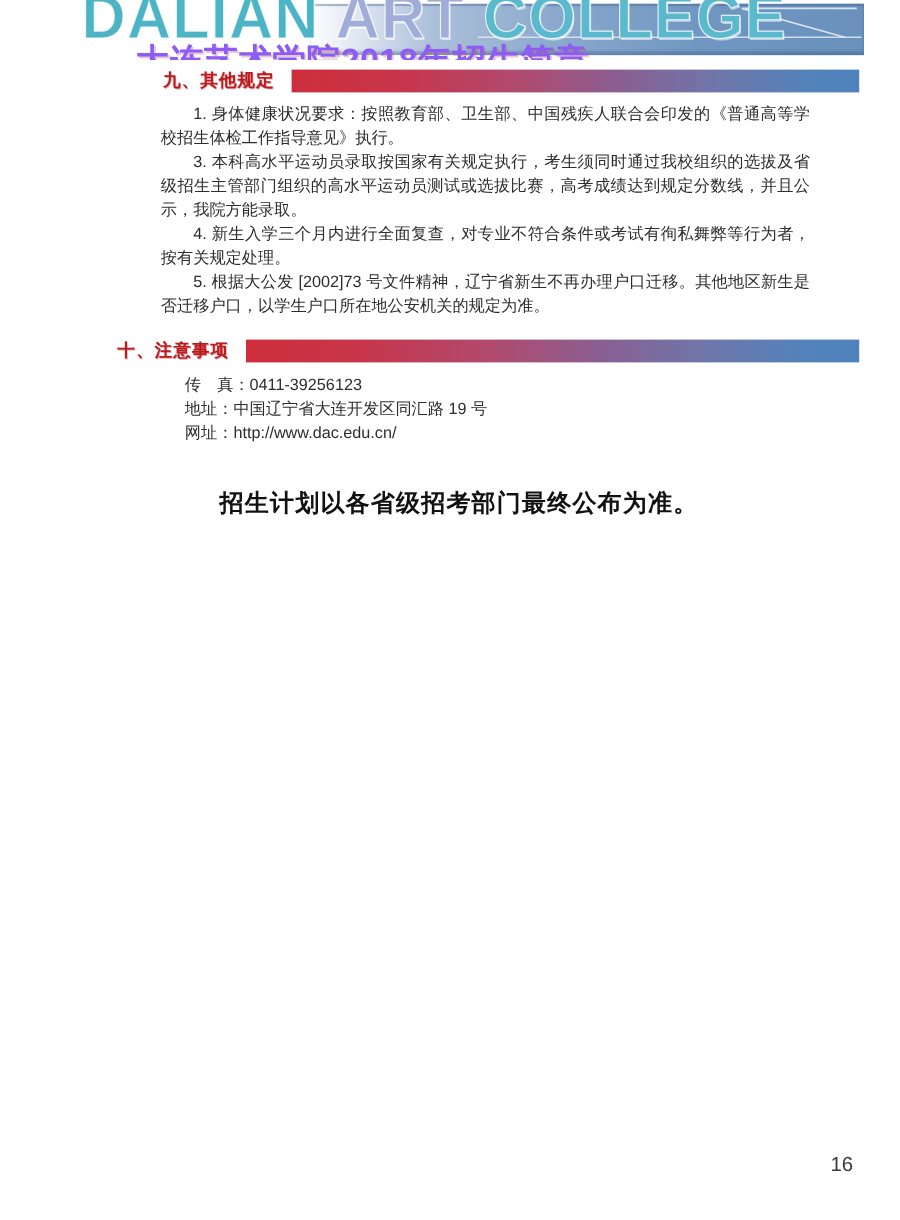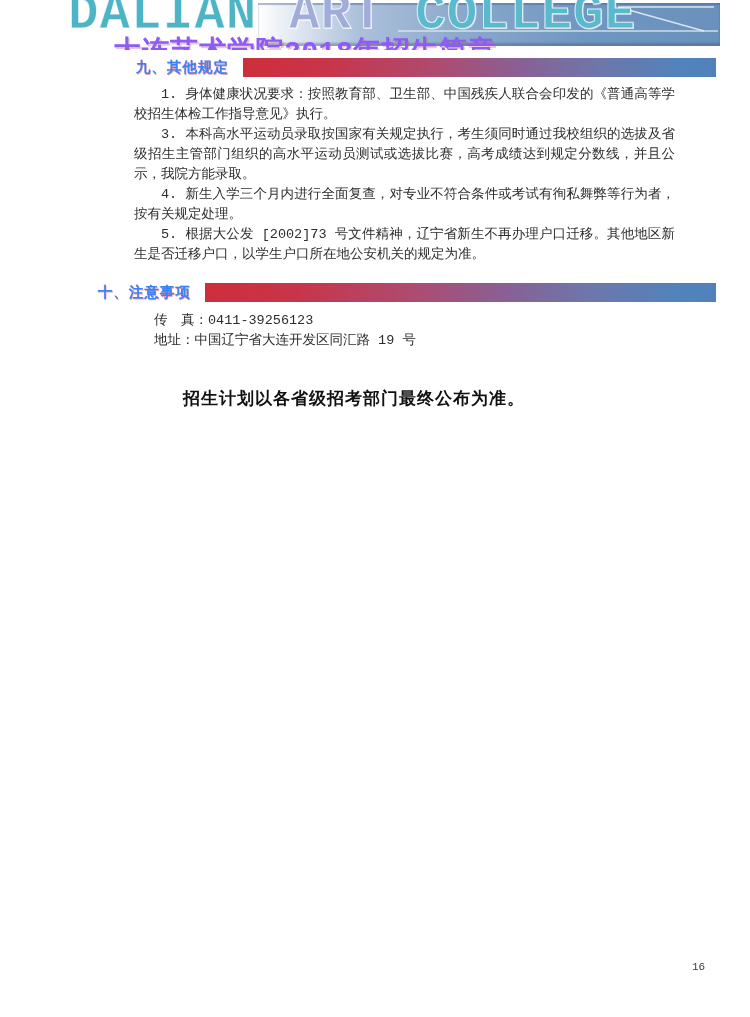--- a/index.html
+++ b/index.html
@@ -1,20 +1,20 @@
 <!DOCTYPE html>
 <html><head>
 <meta charset="utf-8">
 <style>
   * { margin:0; padding:0; box-sizing:border-box; }
   html,body { background:#ffffff; }
   .page {
     position:relative; width:690px; height:1017px; margin:0 auto;
     background:#ffffff; overflow:hidden;
-    font-family:Liberation Mono, monospace;
+    font-family:Liberation Sans, sans-serif;
     color:#2d2d2d;
     padding-left:36px;
   }
 
   
   .banner { position:relative; height:50px; overflow:hidden; background:#fff; }
   .banner-band {
     position:absolute; top:3px; right:0; width:462px; height:43px;
     background:linear-gradient(90deg, rgba(160,183,214,0) 0%, rgba(158,181,212,0.85) 22%,
                #8aa8cb 45%, #7097c2 70%, #6a90bc 100%);
@@ -36,21 +36,21 @@
     font-size:28px; font-weight:bold; letter-spacing:.5px;
     color:#8b5cf6;
     text-shadow:1.5px 1.5px 0 rgba(195,65,95,.30);
     white-space:nowrap;
     margin-top:18px;
   }
 
   
   .section-row { display:flex; align-items:center; margin-left:70px; margin-right:4px; height:20px; }
   .sec-head {
-    font-size:14.5px; font-weight:bold; color:#3b82f6; white-space:nowrap;
+    font-size:14.5px; font-weight:bold; color:#b91c1c; white-space:nowrap;
     letter-spacing:1px;
     text-shadow:.6px .6px 0 rgba(205,55,70,.45), -.5px -.5px 0 rgba(205,55,70,.22);
   }
   .sec-bar {
     flex:1; height:19px; margin-left:14px;
     background:linear-gradient(90deg,#ce2e3b 0%,#c8354a 18%,#b04a6e 40%,#8a5f93 58%,
                #6e76aa 75%,#5283bb 92%,#4f82bc 100%);
   }
   .row-9  { margin-top:7px; }
   .row-10 { margin-top:17px;margin-left:32px; }
@@ -64,25 +64,25 @@
   .para-block-1 { margin-top:8px; }
   .para-block-2 { margin-top:8px; }
 
   
   .contact-block { margin:9px 45px 0 88px; }
   .contact-line { font-size:13.5px; line-height:20px; white-space:pre-wrap; color:#2d2d2d; }
 
   
   .notes { margin:37px 30px 0 68px; color:#111; }
   .notes-line1 { font-size:17px; font-weight:bold; letter-spacing:3.5px; line-height:24px; }
-  .notes-line2 { font-size:17px; font-weight:bold; letter-spacing:1px; line-height:24px;
+  .notes-line2 { font-size:20px; font-weight:bold; letter-spacing:1px; line-height:24px;
                  margin-top:11px; margin-left:49px; }
 
   
-  .page-number { position:absolute; left:662px; top:961px; font-size:11px; color:#3a3a3a; }
+  .page-number { position:absolute; left:662px; top:961px; font-size:17px; color:#3a3a3a; }
 </style>
 </head>
 <body>
 
 <div class="page">
 
   <header class="banner">
     <div class="banner-band">
       <svg width="462" height="43" viewBox="0 0 462 43">
         <line x1="140" y1="28" x2="460" y2="28" stroke="#dfeaf4" stroke-width="1.3" opacity="0.85"></line>
@@ -111,20 +111,21 @@
     </div>
 
     <div class="section-row row-10">
       <span class="sec-head">十、注意事项</span>
       <span class="sec-bar"></span>
     </div>
 
     <div class="contact-block">
       <div class="contact-line">传　真：0411-39256123</div>
       <div class="contact-line">地址：中国辽宁省大连开发区同汇路 19 号</div>
+      <div class="contact-line">网址：http://www.dac.edu.cn/</div>
     </div>
 
     <div class="notes">
       <div class="notes-line2">招生计划以各省级招考部门最终公布为准。</div>
     </div>
 
   </main>
 
   <div class="page-number">16</div>
 

